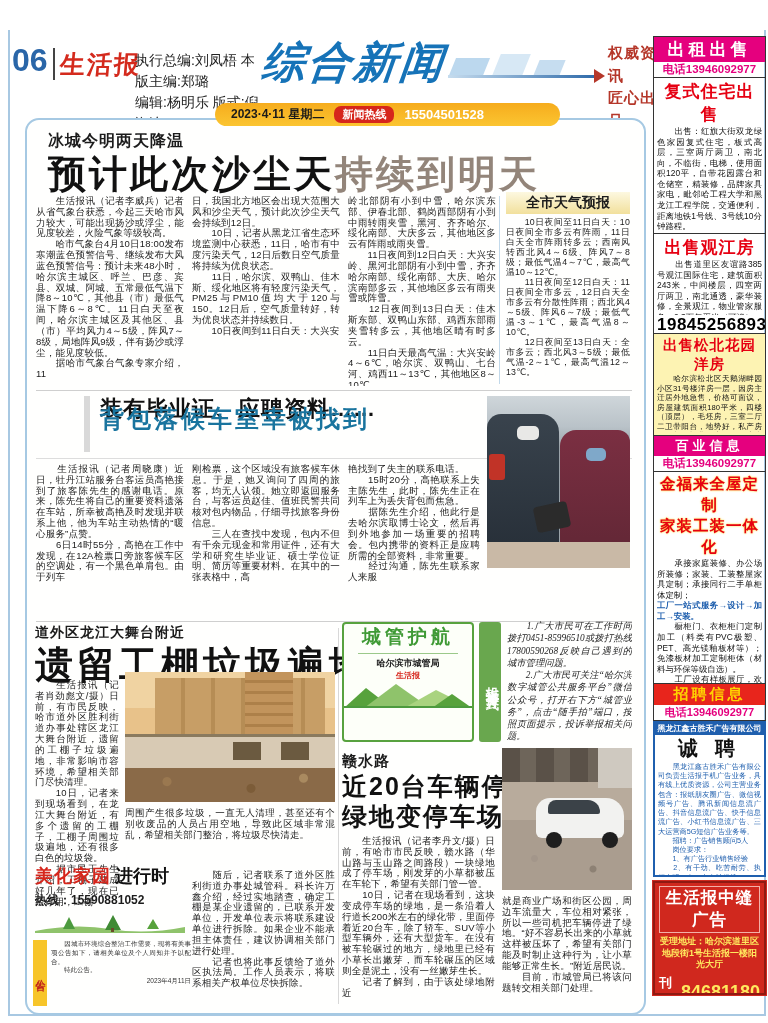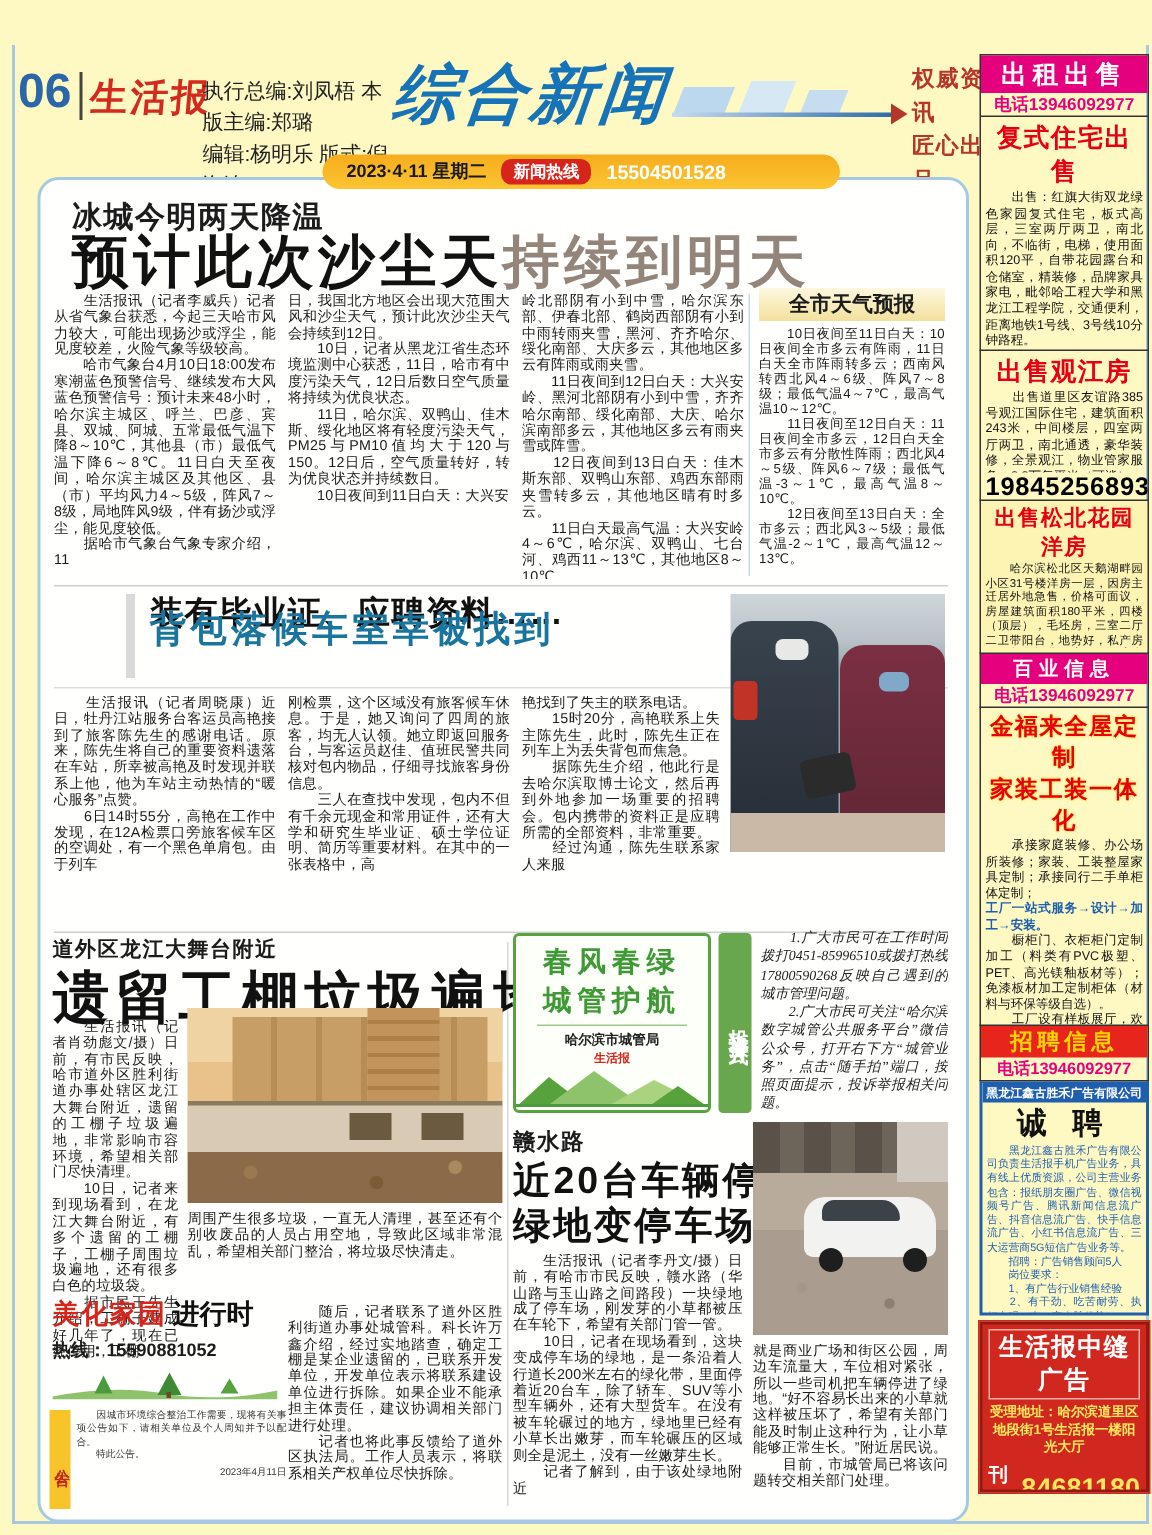--- a/index.html
+++ b/index.html
@@ -1,16 +1,16 @@
 <!DOCTYPE html>
 <html><head>
 <meta charset="utf-8">
 <style>
   html,body{margin:0;padding:0;background:#e9e9e9;}
-  #page{position:relative;width:768px;height:1023px;background:#fef9c3;overflow:hidden;
+  #page{position:relative;width:768px;height:1023px;background:#ffffff;overflow:hidden;
         font-family:"Liberation Sans","DejaVu Sans",sans-serif;color:#1c1c1c;}
   .abs{position:absolute;}
   .nbody{font-size:9.5px;line-height:1.14;letter-spacing:0.2px;text-align:justify;
          white-space:pre-line;color:#1b1b1b;overflow:hidden;}
   .serifb{font-family:"Liberation Serif","DejaVu Serif",serif;font-weight:bold;}
   .wxhead{background:linear-gradient(180deg,#fdf8e0,#f2e09c);text-align:center;font-weight:bold;
           font-size:14px;padding:2px 0;font-family:"Liberation Serif","DejaVu Serif",serif;}
   .vline{background:#c2d9ea;width:1px;}
   .hline{background:#cfcfcf;height:1px;}
   .adtitle{color:#e60012;font-weight:900;text-align:center;letter-spacing:1px;}
@@ -48,21 +48,21 @@
   </div>
 
   <div class="abs" style="left:215px;top:103px;width:345px;height:23px;border-radius:12px;background:linear-gradient(180deg,#f6ac1d,#fbc531);display:flex;align-items:center;gap:10px;padding:0 16px;box-sizing:border-box;z-index:5;">
     <span style="font-size:12px;font-weight:bold;color:#1a1a1a;">2023·4·11 星期二</span>
     <span style="background:#d6261c;color:#fff;font-size:11px;font-weight:bold;border-radius:7px;padding:1px 8px;">新闻热线</span>
     <span style="font-size:13px;font-weight:bold;color:#fff;">15504501528</span>
   </div>
 
   <div class="abs" style="left:25px;top:118px;width:617px;height:893px;border:2px solid #a6c9e3;border-radius:14px;background:#fffffe;"></div>
 
-  <div class="abs" style="left:48px;top:131px;font-size:20px;font-weight:bold;letter-spacing:1px;">冰城今明两天降温</div>
+  <div class="abs" style="left:48px;top:131px;font-size:16px;font-weight:bold;letter-spacing:1px;">冰城今明两天降温</div>
   <div class="abs serifb" style="left:48px;top:149px;font-size:38px;letter-spacing:3px;white-space:nowrap;">
     <span style="color:#111;">预计此次沙尘天</span><span style="color:#93857a;">持续到明天</span>
   </div>
 
   <div class="abs nbody" style="left:36px;top:196px;width:148px;height:190px;">　　生活报讯（记者李威兵）记者从省气象台获悉，今起三天哈市风力较大，可能出现扬沙或浮尘，能见度较差，火险气象等级较高。
 　　哈市气象台4月10日18:00发布寒潮蓝色预警信号、继续发布大风蓝色预警信号：预计未来48小时，哈尔滨主城区、呼兰、巴彦、宾县、双城、阿城、五常最低气温下降8～10℃，其他县（市）最低气温下降6～8℃。11日白天至夜间，哈尔滨主城区及其他区、县（市）平均风力4～5级，阵风7～8级，局地阵风9级，伴有扬沙或浮尘，能见度较低。
 　　据哈市气象台气象专家介绍，11</div>
   <div class="abs" style="left:192px;top:196px;width:148px;height:190px;">
     <div class="nbody" style="width:148px;">日，我国北方地区会出现大范围大风和沙尘天气，预计此次沙尘天气会持续到12日。
 　　10日，记者从黑龙江省生态环境监测中心获悉，11日，哈市有中度污染天气，12日后数日空气质量将持续为优良状态。
@@ -147,21 +147,20 @@
   <div class="abs" style="left:33px;top:940px;width:158px;height:66px;display:flex;">
     <div class="vtext" style="background:#f7c52a;color:#c2281c;font-weight:bold;font-size:10px;width:14px;text-align:center;letter-spacing:2px;">公告</div>
     <div style="flex:1;padding-left:4px;">
       <div style="font-size:6.5px;line-height:1.35;color:#333;text-align:justify;white-space:pre-line;">　　因城市环境综合整治工作需要，现将有关事项公告如下，请相关单位及个人周知并予以配合。
 　　特此公告。</div>
       <div style="font-size:6.5px;color:#333;text-align:right;margin-top:2px;">2023年4月11日</div>
     </div>
   </div>
 
   <div class="abs" style="left:342px;top:622px;width:132px;height:120px;border:2px solid #58a23f;border-radius:4px;background:#fdfff9;text-align:center;box-sizing:border-box;overflow:hidden;">
-    <div class="serifb" style="font-size:19px;color:#3f9a35;letter-spacing:4px;margin-top:4px;">春风春绿</div>
     <div class="serifb" style="font-size:19px;color:#3f9a35;letter-spacing:4px;">城管护航</div>
     <div style="height:1px;background:#9bc98a;margin:3px 14px;"></div>
     <div style="font-size:9px;font-weight:bold;color:#222;">哈尔滨市城管局</div>
     <div class="serifb" style="font-size:8px;color:#d6261c;">生活报</div>
     <svg width="128" height="26" viewBox="0 0 128 26" style="display:block;margin-top:1px;">
       <polygon points="0,26 22,6 48,26" fill="#57a23c"></polygon>
       <polygon points="20,26 52,2 86,26" fill="#8fc36b"></polygon>
       <polygon points="60,26 92,8 128,26" fill="#a9d37f"></polygon>
       <polygon points="88,26 108,12 128,26" fill="#57a23c"></polygon>
       <rect x="0" y="24" width="128" height="2" fill="#4c9a3e"></rect>

